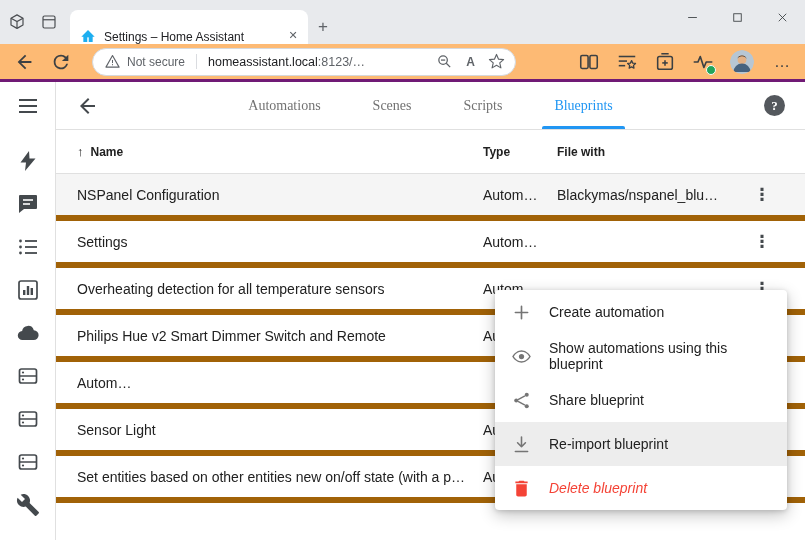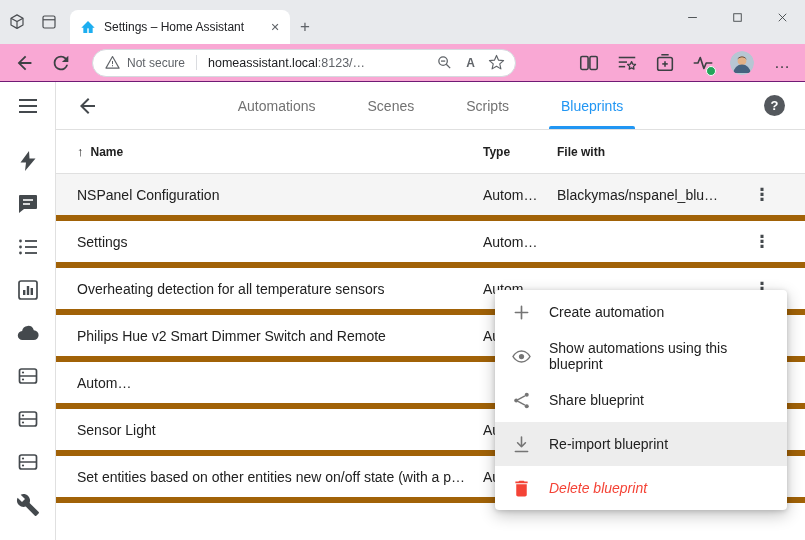--- a/index.html
+++ b/index.html
@@ -5,32 +5,32 @@
   * { box-sizing: border-box; }
   html, body { margin: 0; padding: 0; width: 805px; height: 540px; overflow: hidden; }
   body { font-family: "Liberation Sans", "DejaVu Sans", sans-serif; }
   .screen { width: 805px; height: 540px; display: flex; flex-direction: column; background: #fff; position: relative; }
 
   
   .titlebar { flex: 0 0 44px; background: #e8eaed; display: flex; align-items: flex-end; position: relative; }
   .tb-left { display: flex; align-items: center; height: 44px; gap: 14px; padding: 0 12px 0 8px; }
   .tb-icon { width: 18px; height: 18px; color: #4a4d51; display: flex; }
   .tb-icon svg { width: 100%; height: 100%; }
-  .btab { height: 34px; width: 220px; background: #fff; border-radius: 8px 8px 0 0; display: flex; align-items: center; gap: 8px; padding: 0 6px 0 10px; }
+  .btab { height: 34px; width: 238px; background: #fff; border-radius: 8px 8px 0 0; display: flex; align-items: flex-end; gap: 8px; padding: 0 6px 0 10px; }
   .btab-fav { width: 16px; height: 16px; flex: 0 0 16px; }
   .btab-fav svg { width: 100%; height: 100%; }
   .btab-title { flex: 1; font-size: 12px; color: #202124; white-space: nowrap; overflow: hidden; text-overflow: ellipsis; }
   .btab-close { width: 18px; height: 18px; display: flex; align-items: center; justify-content: center; font-size: 11px; color: #5f6368; border-radius: 4px; }
   .newtab { height: 34px; display: flex; align-items: center; justify-content: center; width: 30px; font-size: 17px; color: #5f6368; }
   .win-controls { position: absolute; right: 0; top: 0; height: 34px; display: flex; }
   .win-btn { width: 45px; height: 34px; display: flex; align-items: center; justify-content: center; color: #3c4043; }
   .win-btn svg { width: 15px; height: 15px; }
 
   
-  .navbar { flex: 0 0 38px; background: #f9a8d4; border-bottom: 1px solid #701a75; display: flex; align-items: center; padding: 0 10px 0 14px; gap: 14px; }
+  .navbar { flex: 0 0 38px; background: #fdba74; border-bottom: 3px solid #701a75; display: flex; align-items: center; padding: 0 10px 0 14px; gap: 14px; }
   .nav-icon { width: 22px; height: 22px; color: #3c4043; display: flex; flex: 0 0 auto; }
   .nav-icon svg { width: 100%; height: 100%; }
   .address { width: 424px; height: 28px; background: #fff; border: 1px solid #d5d9de; border-radius: 14px; display: flex; align-items: center; gap: 7px; padding: 0 10px 0 12px; margin-left: 6px; }
   .sec-icon { width: 15px; height: 15px; color: #5f6368; display: flex; flex: 0 0 auto; }
   .sec-icon svg { width: 100%; height: 100%; }
   .sec-text { font-size: 12px; color: #5f6368; white-space: nowrap; }
   .addr-divider { width: 1px; height: 15px; background: #dadce0; margin: 0 4px; }
   .url { flex: 1; font-size: 12.5px; color: #202124; white-space: nowrap; overflow: hidden; }
   .url .path { color: #5f6368; }
   .pill-icon { width: 17px; height: 17px; color: #5f6368; display: flex; flex: 0 0 auto; margin-left: 6px; }
@@ -44,21 +44,21 @@
   .overflow-btn { font-size: 16px; color: #3c4043; letter-spacing: 1px; padding: 0 4px; }
 
   
   .app { flex: 1; display: flex; min-height: 0; position: relative; background: #fff; overflow: hidden; }
   .sidebar { flex: 0 0 56px; border-right: 1px solid #e0e0e0; display: flex; flex-direction: column; align-items: center; padding-top: 12px; }
   .sb-icon { width: 24px; height: 24px; color: #44494d; display: flex; margin-bottom: 19px; flex: 0 0 24px; }
   .sb-icon svg { width: 100%; height: 100%; }
   .sb-icon.menu { margin-bottom: 31px; }
 
   .main { flex: 1; display: flex; flex-direction: column; min-width: 0; }
-  .ha-header { flex: 0 0 48px; display: flex; align-items: center; border-bottom: 1px solid #e0e0e0; padding: 0 20px; position: relative; }
+  .ha-header { flex: 0 0 48px; display: flex; align-items: center; border-bottom: 1px solid #e0e0e0; padding: 0 20px; position: relative; font-family: Liberation Serif, serif; }
   .back-btn { width: 24px; height: 24px; color: #44494d; display: flex; z-index: 2; }
   .back-btn svg { width: 100%; height: 100%; }
   .ha-tabs { position: absolute; left: 0; right: 0; top: 0; bottom: 0; display: flex; justify-content: center; }
   .ha-tab { padding: 0 26px; display: flex; align-items: center; font-size: 14px; font-weight: 500; color: #727272; height: 100%; position: relative; cursor: pointer; }
   .ha-tab.active { color: var(--accent, #2196f3); }
   .ha-tab.active::after { content: ""; position: absolute; bottom: 0; left: 14px; right: 14px; height: 3px; background: var(--accent, #2196f3); border-radius: 2px 2px 0 0; }
   .help-btn { margin-left: auto; width: 21px; height: 21px; border-radius: 50%; background: #54585d; color: #fff; font-size: 13px; font-weight: bold; display: flex; align-items: center; justify-content: center; z-index: 2; }
 
   .search-row { flex: 0 0 54px; display: flex; align-items: center; gap: 12px; padding: 0 22px; border-bottom: 1px solid #e9e9e9; }
   .search-icon { width: 19px; height: 19px; color: #727272; display: flex; flex: 0 0 auto; }

